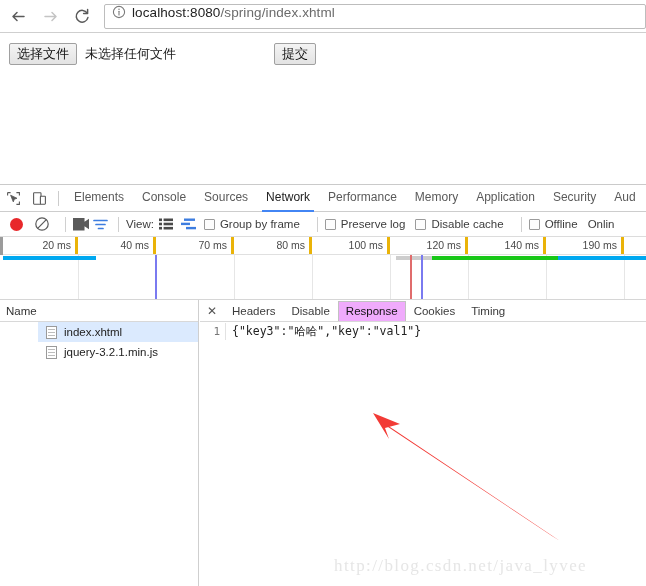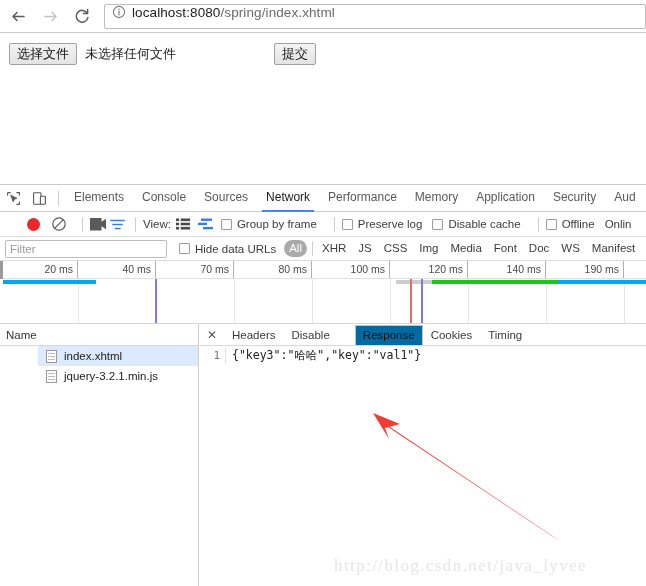--- a/index.html
+++ b/index.html
@@ -138,21 +138,21 @@
     height: 2px;
     background: #4285f4;
   }
 
   
   #network-toolbar {
     position: relative;
     height: 25px;
     border-bottom: 1px solid #dcdcdc;
     display: flex; align-items: center;
-    padding-left: 20px;
+    padding-left: 3px;
     white-space: nowrap;
     background: #fff;
   }
   #record-button {
     width: 13px; height: 13px;
     border-radius: 50%;
     background: #e8282b;
     margin-left: 7px; margin-right: 11px;
     flex: 0 0 13px;
     cursor: pointer;
@@ -268,21 +268,21 @@
     overflow: hidden;
   }
   #ruler {
     position: relative;
     height: 18px;
     border-bottom: 1px solid #e0e0e0;
   }
   .ruler-tick {
     position: absolute;
     top: 0; bottom: 0;
-    border-right: 1px solid #eab308;
+    border-right: 3px solid #eab308;
     font-size: 10.5px;
     color: #4a4a4a;
     text-align: right;
     padding-right: 4px;
     line-height: 17px;
     font-family: "Liberation Sans", sans-serif;
   }
   #ruler-left-edge {
     position: absolute; left: 0; top: 0;
     width: 3px; height: 18px;
@@ -380,23 +380,22 @@
     color: #3b3b3b;
     padding: 3px 7px 4px 7px;
     cursor: pointer;
     flex: 0 0 auto;
     border: 1px solid transparent;
     border-bottom: none;
     font-family: "Liberation Sans", sans-serif;
   }
   .detail-tab.active {
     border-color: #c2c2c2;
-    background: #0369a1;
+    background: #f0abfc;
     color: #111;
-    margin-left: 17px;
   }
   #response-body {
     position: absolute;
     left: 0; top: 23px; right: 0; bottom: 0;
     background: #ffffff;
   }
   #code-line {
     display: flex;
     align-items: flex-start;
     height: 17px;
@@ -558,39 +557,20 @@
       <span>Disable cache</span>
     </div>
     <div class="tb-sep"></div>
     <div class="tb-check">
       <span class="cbox"></span>
       <span>Offline</span>
     </div>
     <div class="tb-label">Onlin</div>
   </div>
 
-  <div id="filter-row">
-    <input id="filter-input" type="text" placeholder="Filter" style="">
-    <div class="tb-check" id="hide-data-urls-check">
-      <span class="cbox"></span>
-      <span>Hide data URLs</span>
-    </div>
-    <div class="type-pill active">All</div>
-    <div class="tb-sep" id="type-sep"></div>
-    <div class="type-pill">XHR</div>
-    <div class="type-pill">JS</div>
-    <div class="type-pill">CSS</div>
-    <div class="type-pill">Img</div>
-    <div class="type-pill">Media</div>
-    <div class="type-pill">Font</div>
-    <div class="type-pill">Doc</div>
-    <div class="type-pill">WS</div>
-    <div class="type-pill">Manifest</div>
-    <div class="type-pill">Othe</div>
-  </div>
 
   <div id="overview">
     <div id="ruler">
       <div id="ruler-left-edge"></div>
       <div class="ruler-tick" style="left:0px;width:78px;">20 ms</div>
       <div class="ruler-tick" style="left:78px;width:78px;">40 ms</div>
       <div class="ruler-tick" style="left:156px;width:78px;">70 ms</div>
       <div class="ruler-tick" style="left:234px;width:78px;">80 ms</div>
       <div class="ruler-tick" style="left:312px;width:78px;">100 ms</div>
       <div class="ruler-tick" style="left:390px;width:78px;">120 ms</div>

